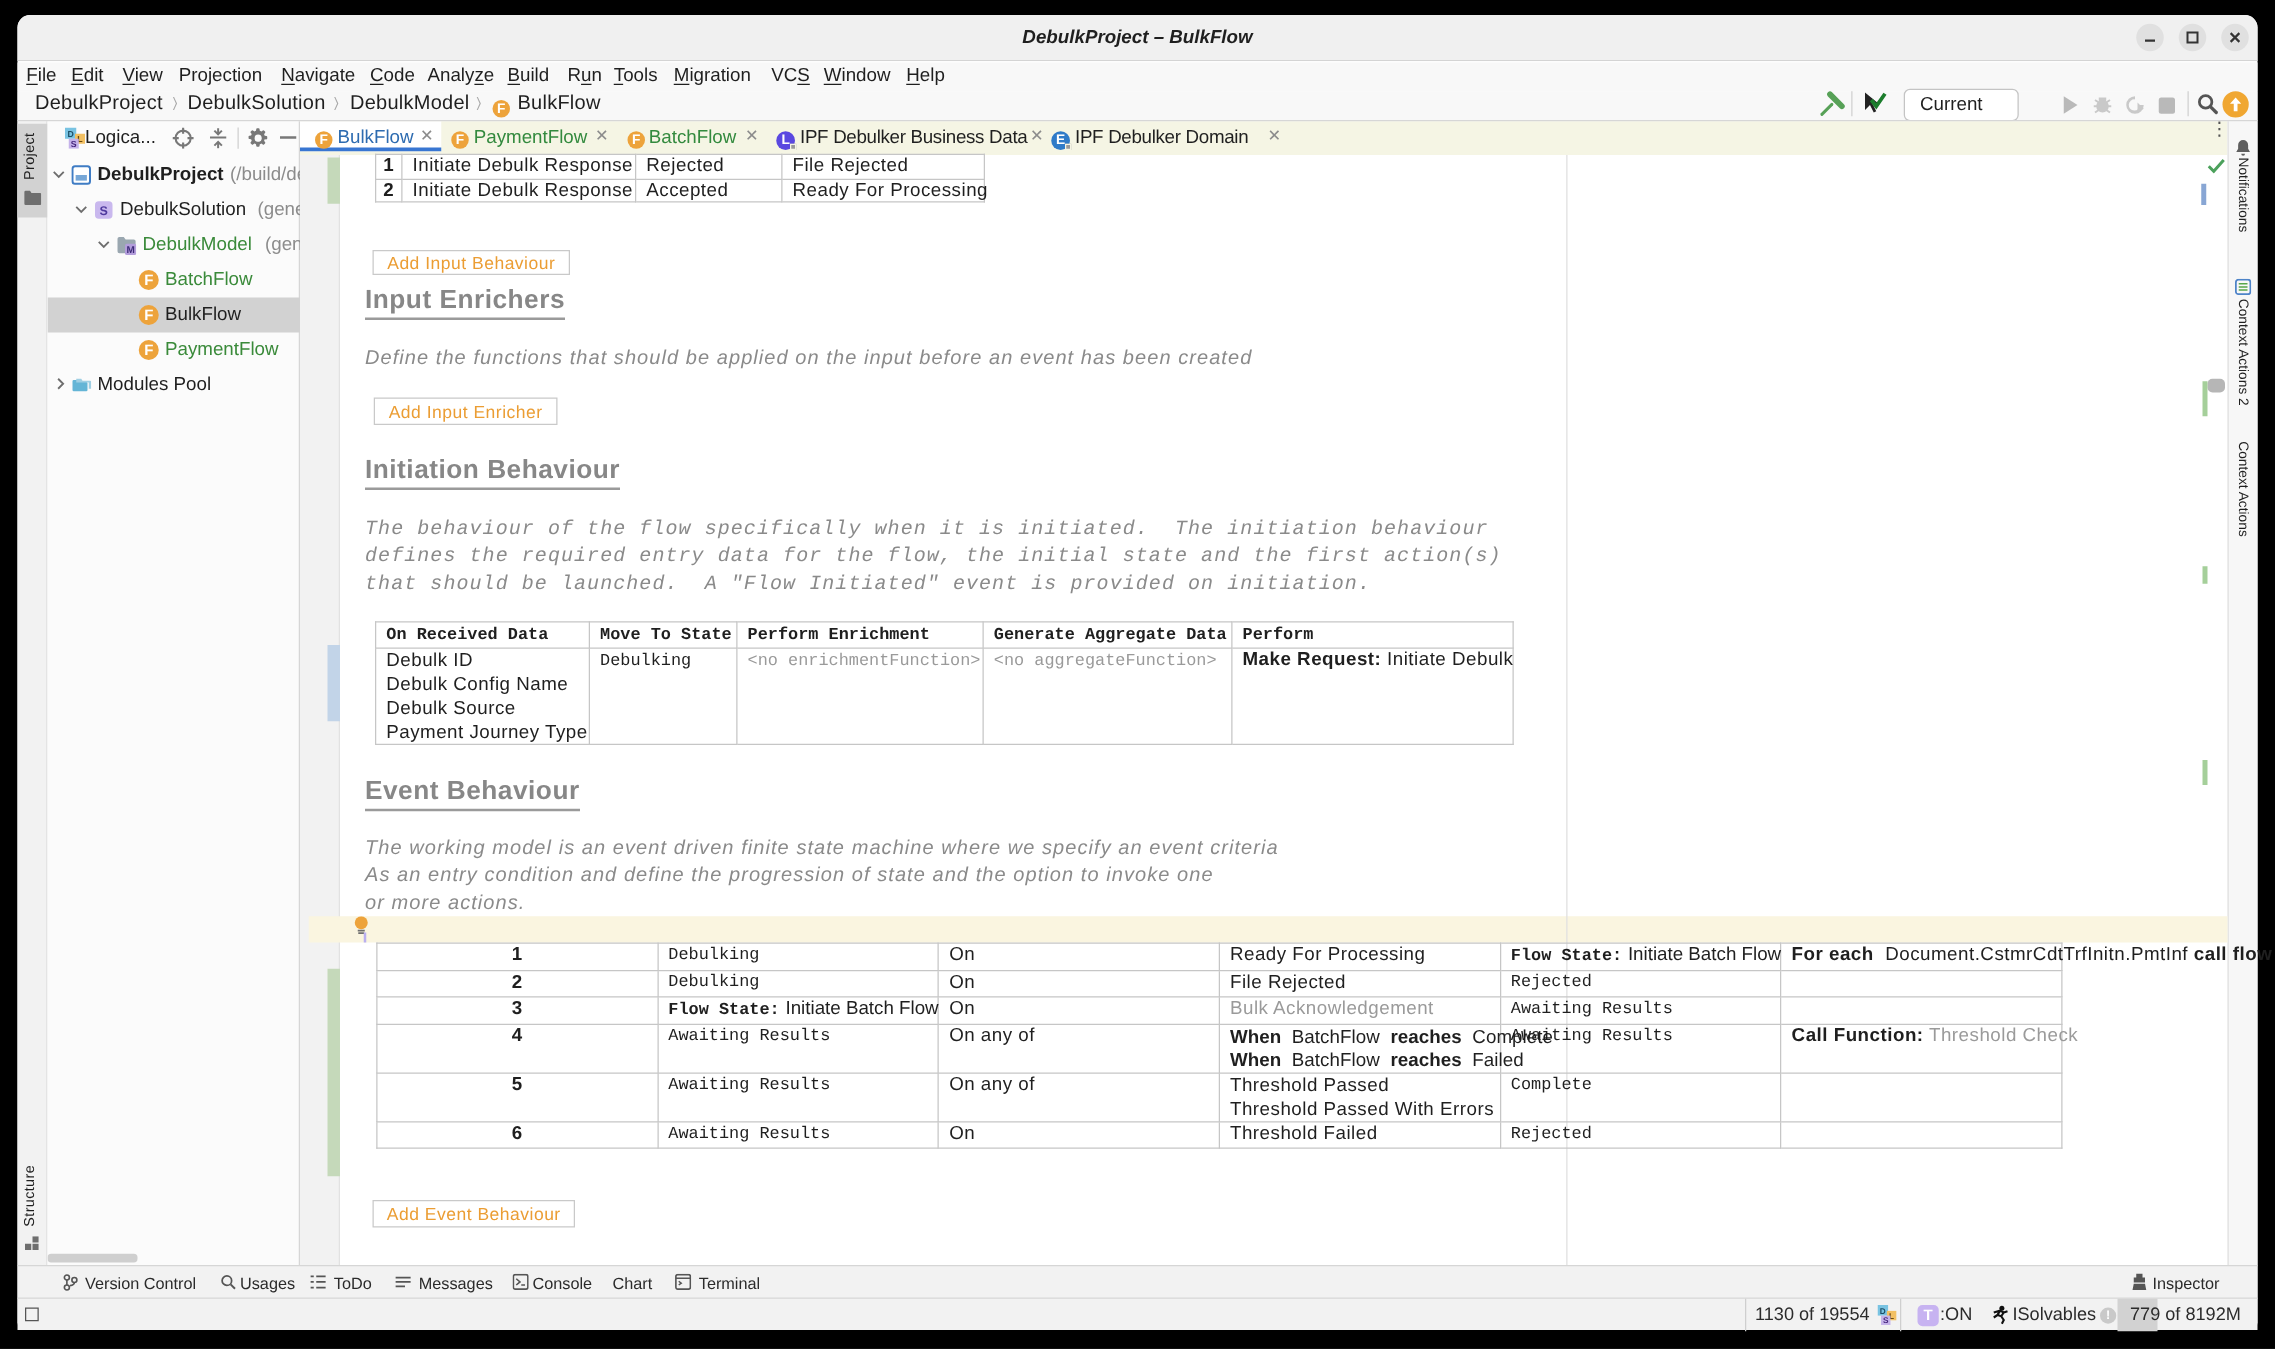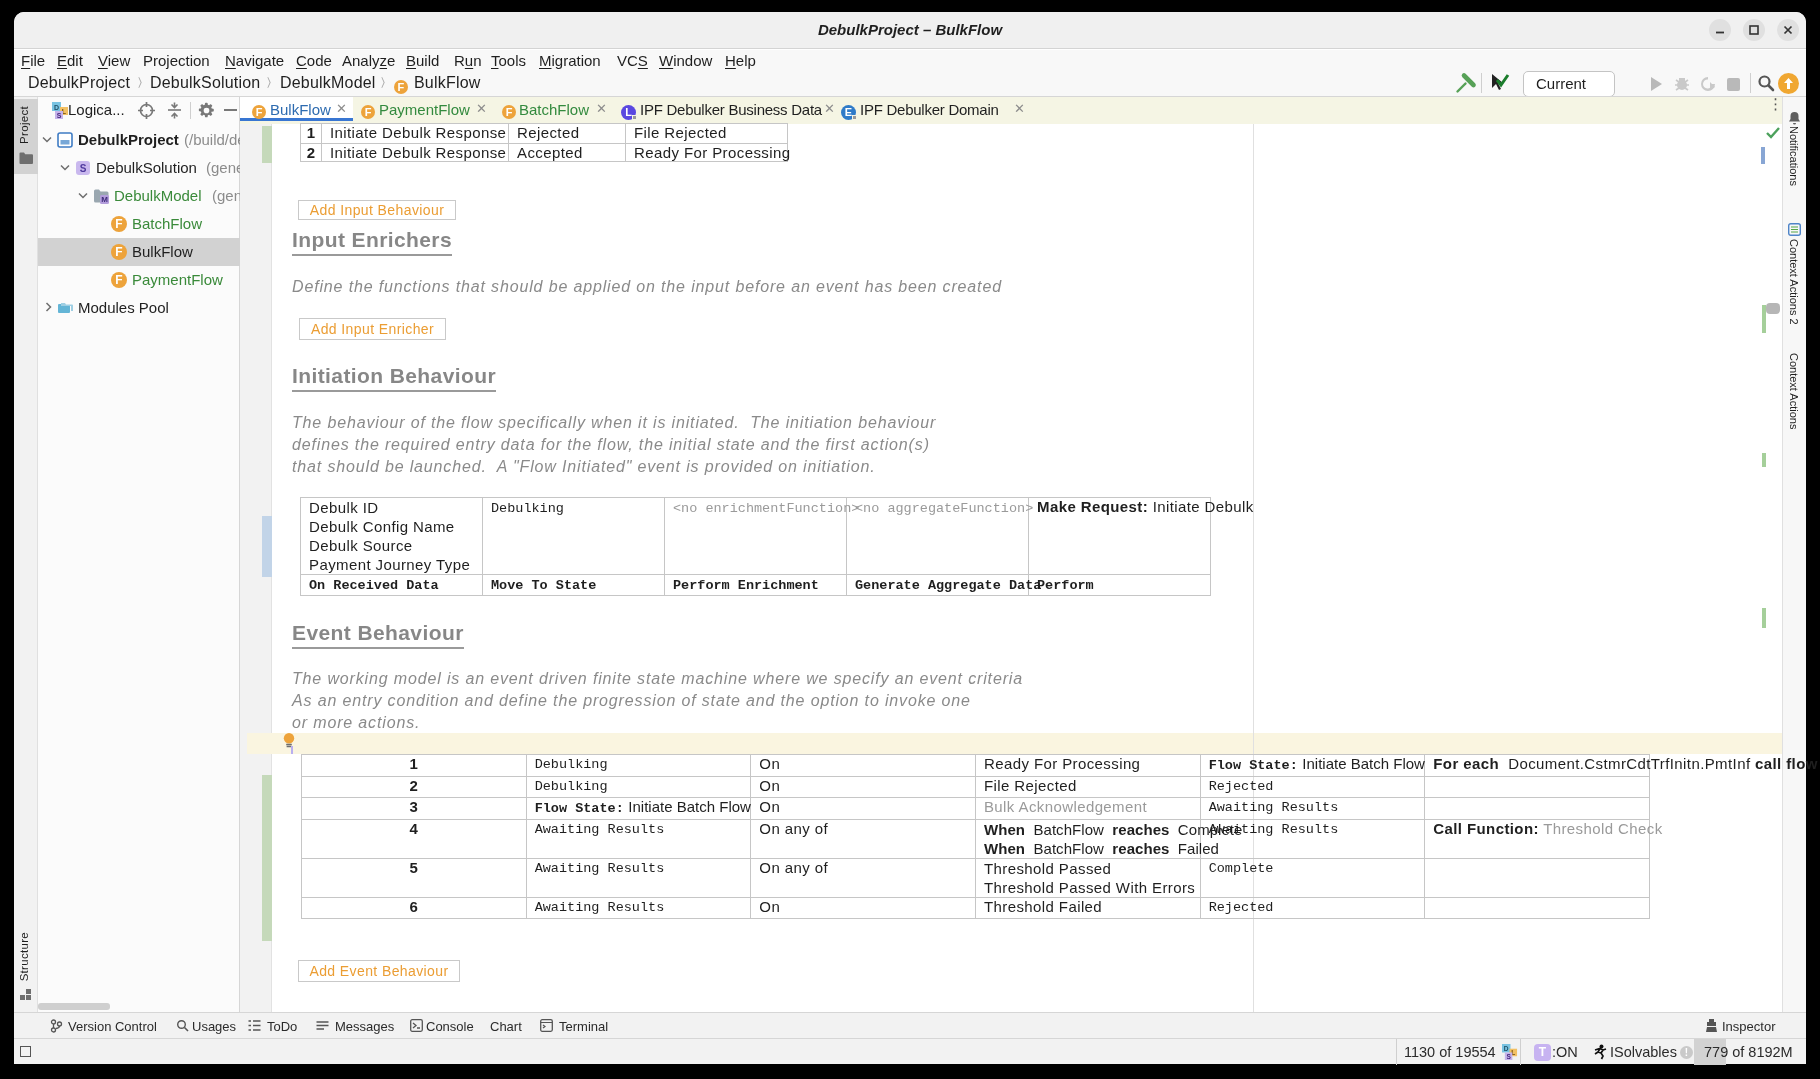--- a/index.html
+++ b/index.html
@@ -417,39 +417,39 @@
   <div class="btn" style="left:298px;top:200px;width:158px;height:20px;line-height:19px;">Add Input Behaviour</div>
 
   <div class="hdg" style="left:292px;top:228px;">Input Enrichers</div>
 
   <div class="ital" style="left:292px;top:276px;">Define the functions that should be applied on the input before an event has been created</div>
 
   <div class="btn" style="left:299px;top:318px;width:147px;height:22px;line-height:21px;">Add Input Enricher</div>
 
   <div class="hdg" style="left:292px;top:364px;">Initiation Behaviour</div>
 
-  <div class="ital" style="left:292px;top:412px;">The behaviour of the flow specifically when it is initiated.&nbsp; The initiation behaviour<br>
+  <div class="ital" style="left:292px;top:412px;font-family:Liberation Mono, monospace;">The behaviour of the flow specifically when it is initiated.&nbsp; The initiation behaviour<br>
 defines the required entry data for the flow, the initial state and the first action(s)<br>
 that should be launched.&nbsp; A "Flow Initiated" event is provided on initiation.</div>
 
   <table class="mps" style="left:300px;top:497px;width:911px">
     <tbody>
-          <tr style="height:77px">
+          <tr style="height:21px">
+      <td class="hdr" style="width:171px">On Received Data</td>
+      <td class="hdr" style="width:118px">Move To State</td>
+      <td class="hdr" style="width:197px">Perform Enrichment</td>
+      <td class="hdr" style="width:199px">Generate Aggregate Data</td>
+      <td class="hdr" style="width:225px">Perform</td>
+    </tr>
+    <tr style="height:77px">
       <td style="line-height:19px;padding-top:0">Debulk ID<br>Debulk Config Name<br>Debulk Source<br>Payment Journey Type</td>
       <td class="mono" style="padding-top:3px">Debulking</td>
       <td class="mono graytx" style="padding-top:3px">&lt;no enrichmentFunction&gt;</td>
       <td class="mono graytx" style="padding-top:3px">&lt;no aggregateFunction&gt;</td>
       <td><b>Make Request:</b> Initiate Debulk</td>
-    </tr>
-    <tr style="height:21px">
-      <td class="hdr" style="width:171px">On Received Data</td>
-      <td class="hdr" style="width:118px">Move To State</td>
-      <td class="hdr" style="width:197px">Perform Enrichment</td>
-      <td class="hdr" style="width:199px">Generate Aggregate Data</td>
-      <td class="hdr" style="width:225px">Perform</td>
     </tr>
   </tbody>
       </table>
 
   <div class="hdg" style="left:292px;top:621px;">Event Behaviour</div>
 
   <div class="ital" style="left:292px;top:668px;">The working model is an event driven finite state machine where we specify an event criteria<br>
 As an entry condition and define the progression of state and the option to invoke one<br>
 or more actions.</div>
 

